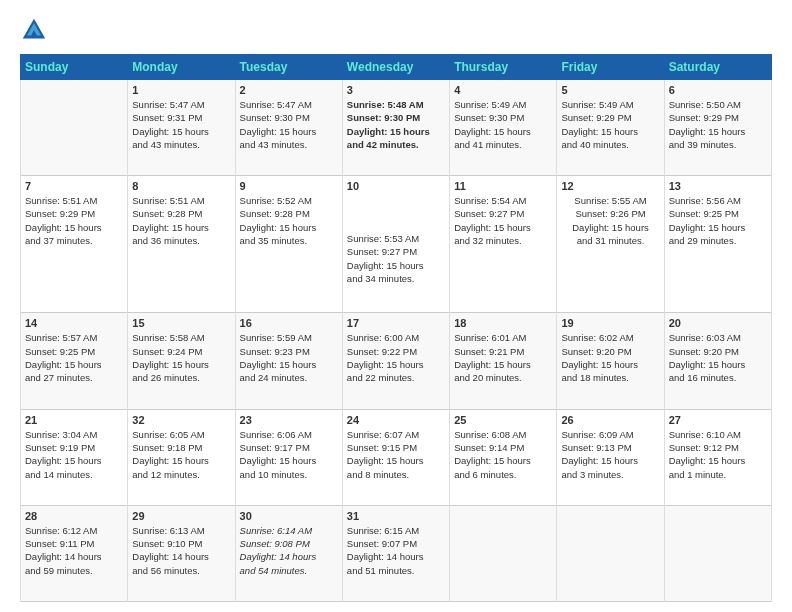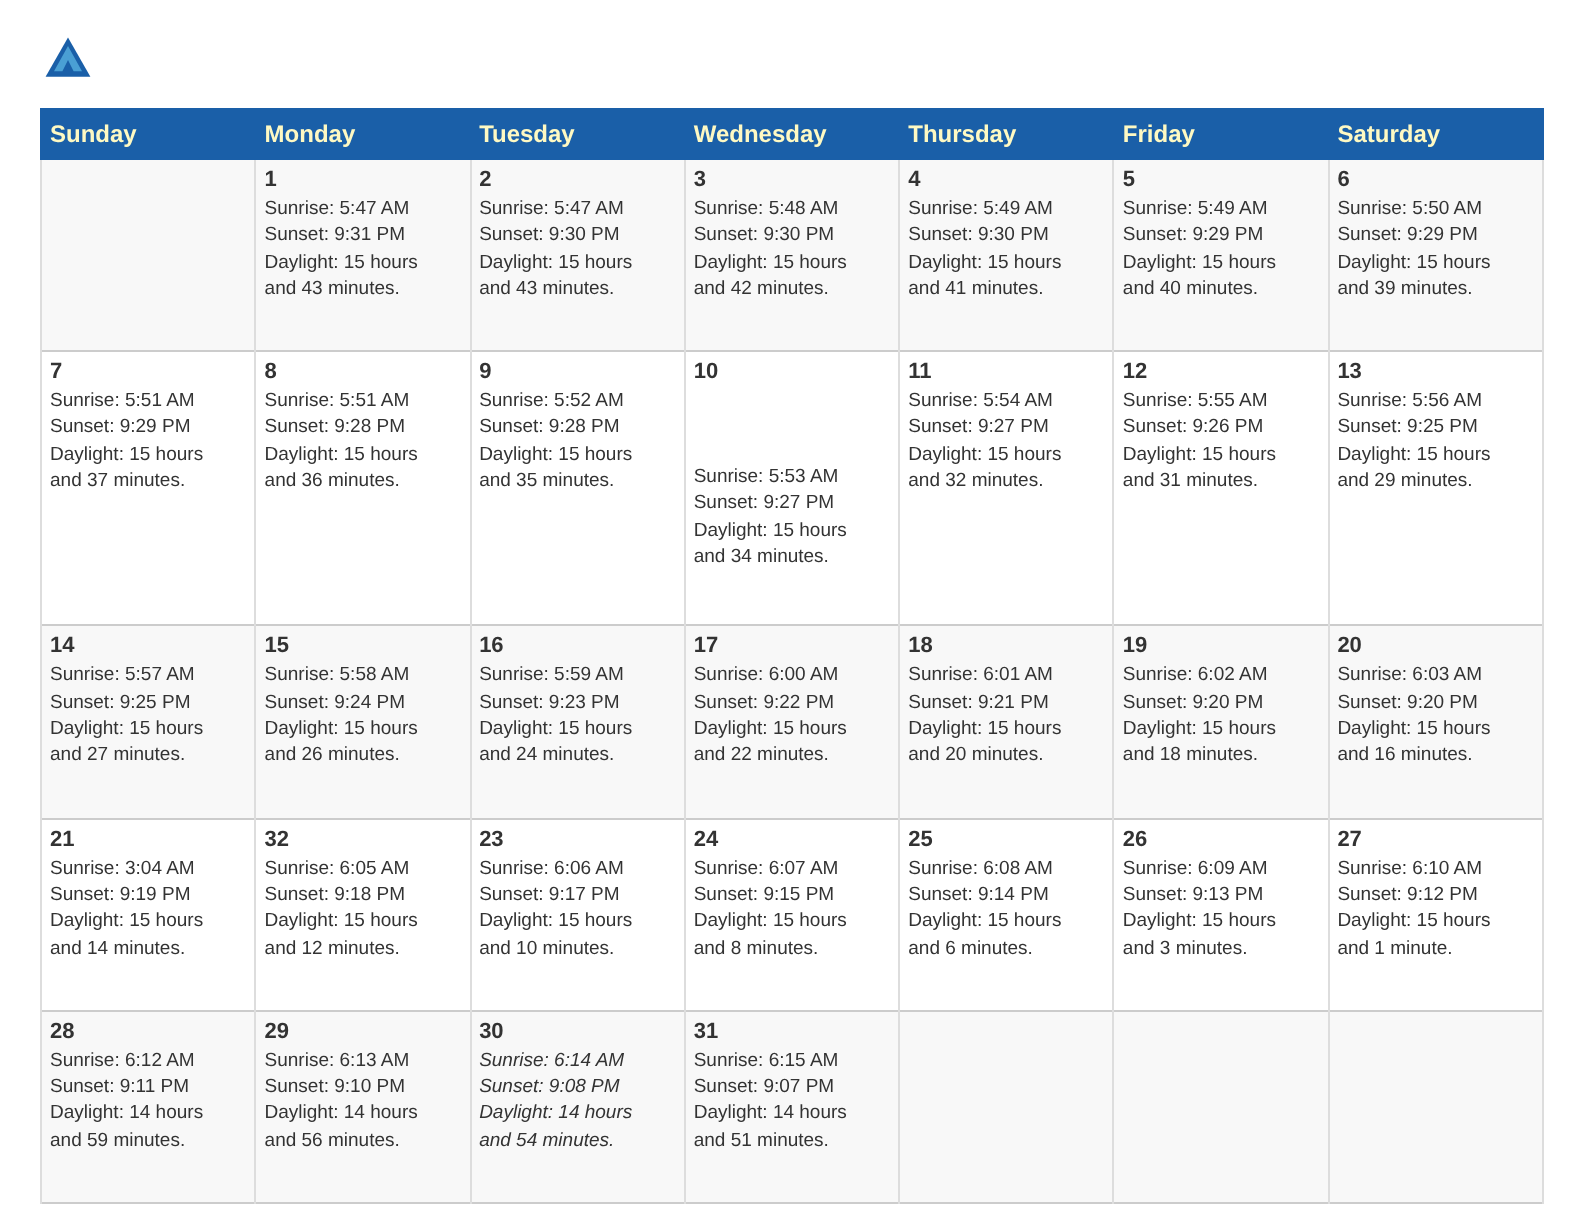--- a/index.html
+++ b/index.html
@@ -54,21 +54,21 @@
       color: #555;
     }
     .calendar {
       flex: 1;
       border-collapse: collapse;
       width: 100%;
       table-layout: fixed;
     }
     .calendar thead tr {
       background: #1a5fa8;
-      color: #fef9c3;
+      color: #5eead4;
     }
     .calendar thead th {
       padding: 5px 4px;
       font-size: 12px;
       font-weight: bold;
       text-align: left;
       border: 1px solid #1a5fa8;
     }
     .calendar tbody tr {
       border-bottom: 1px solid #ccc;
@@ -143,21 +143,21 @@
           </td>
           <td>
             <span class="day-num">2</span>
             <div class="day-info" style="white-space: pre-line;">Sunrise: 5:47 AM
 Sunset: 9:30 PM
 Daylight: 15 hours
 and 43 minutes.</div>
           </td>
           <td>
             <span class="day-num">3</span>
-            <div class="day-info" style="white-space: pre-line;">Sunrise: 5:48 AM
+            <div class="day-info" style="white-space: pre-line; font-weight: bold;">Sunrise: 5:48 AM
 Sunset: 9:30 PM
 Daylight: 15 hours
 and 42 minutes.</div>
           </td>
           <td>
             <span class="day-num">4</span>
             <div class="day-info" style="white-space: pre-line;">Sunrise: 5:49 AM
 Sunset: 9:30 PM
 Daylight: 15 hours
 and 41 minutes.</div>
@@ -208,21 +208,21 @@
           </td>
           <td>
             <span class="day-num">11</span>
             <div class="day-info" style="white-space: pre-line;">Sunrise: 5:54 AM
 Sunset: 9:27 PM
 Daylight: 15 hours
 and 32 minutes.</div>
           </td>
           <td>
             <span class="day-num">12</span>
-            <div class="day-info" style="white-space: pre-line;">Sunrise: 5:55 AM
+            <div class="day-info" style="white-space: pre-line; text-align: center;">Sunrise: 5:55 AM
 Sunset: 9:26 PM
 Daylight: 15 hours
 and 31 minutes.</div>
           </td>
           <td>
             <span class="day-num">13</span>
             <div class="day-info" style="white-space: pre-line;">Sunrise: 5:56 AM
 Sunset: 9:25 PM
 Daylight: 15 hours
 and 29 minutes.</div>

